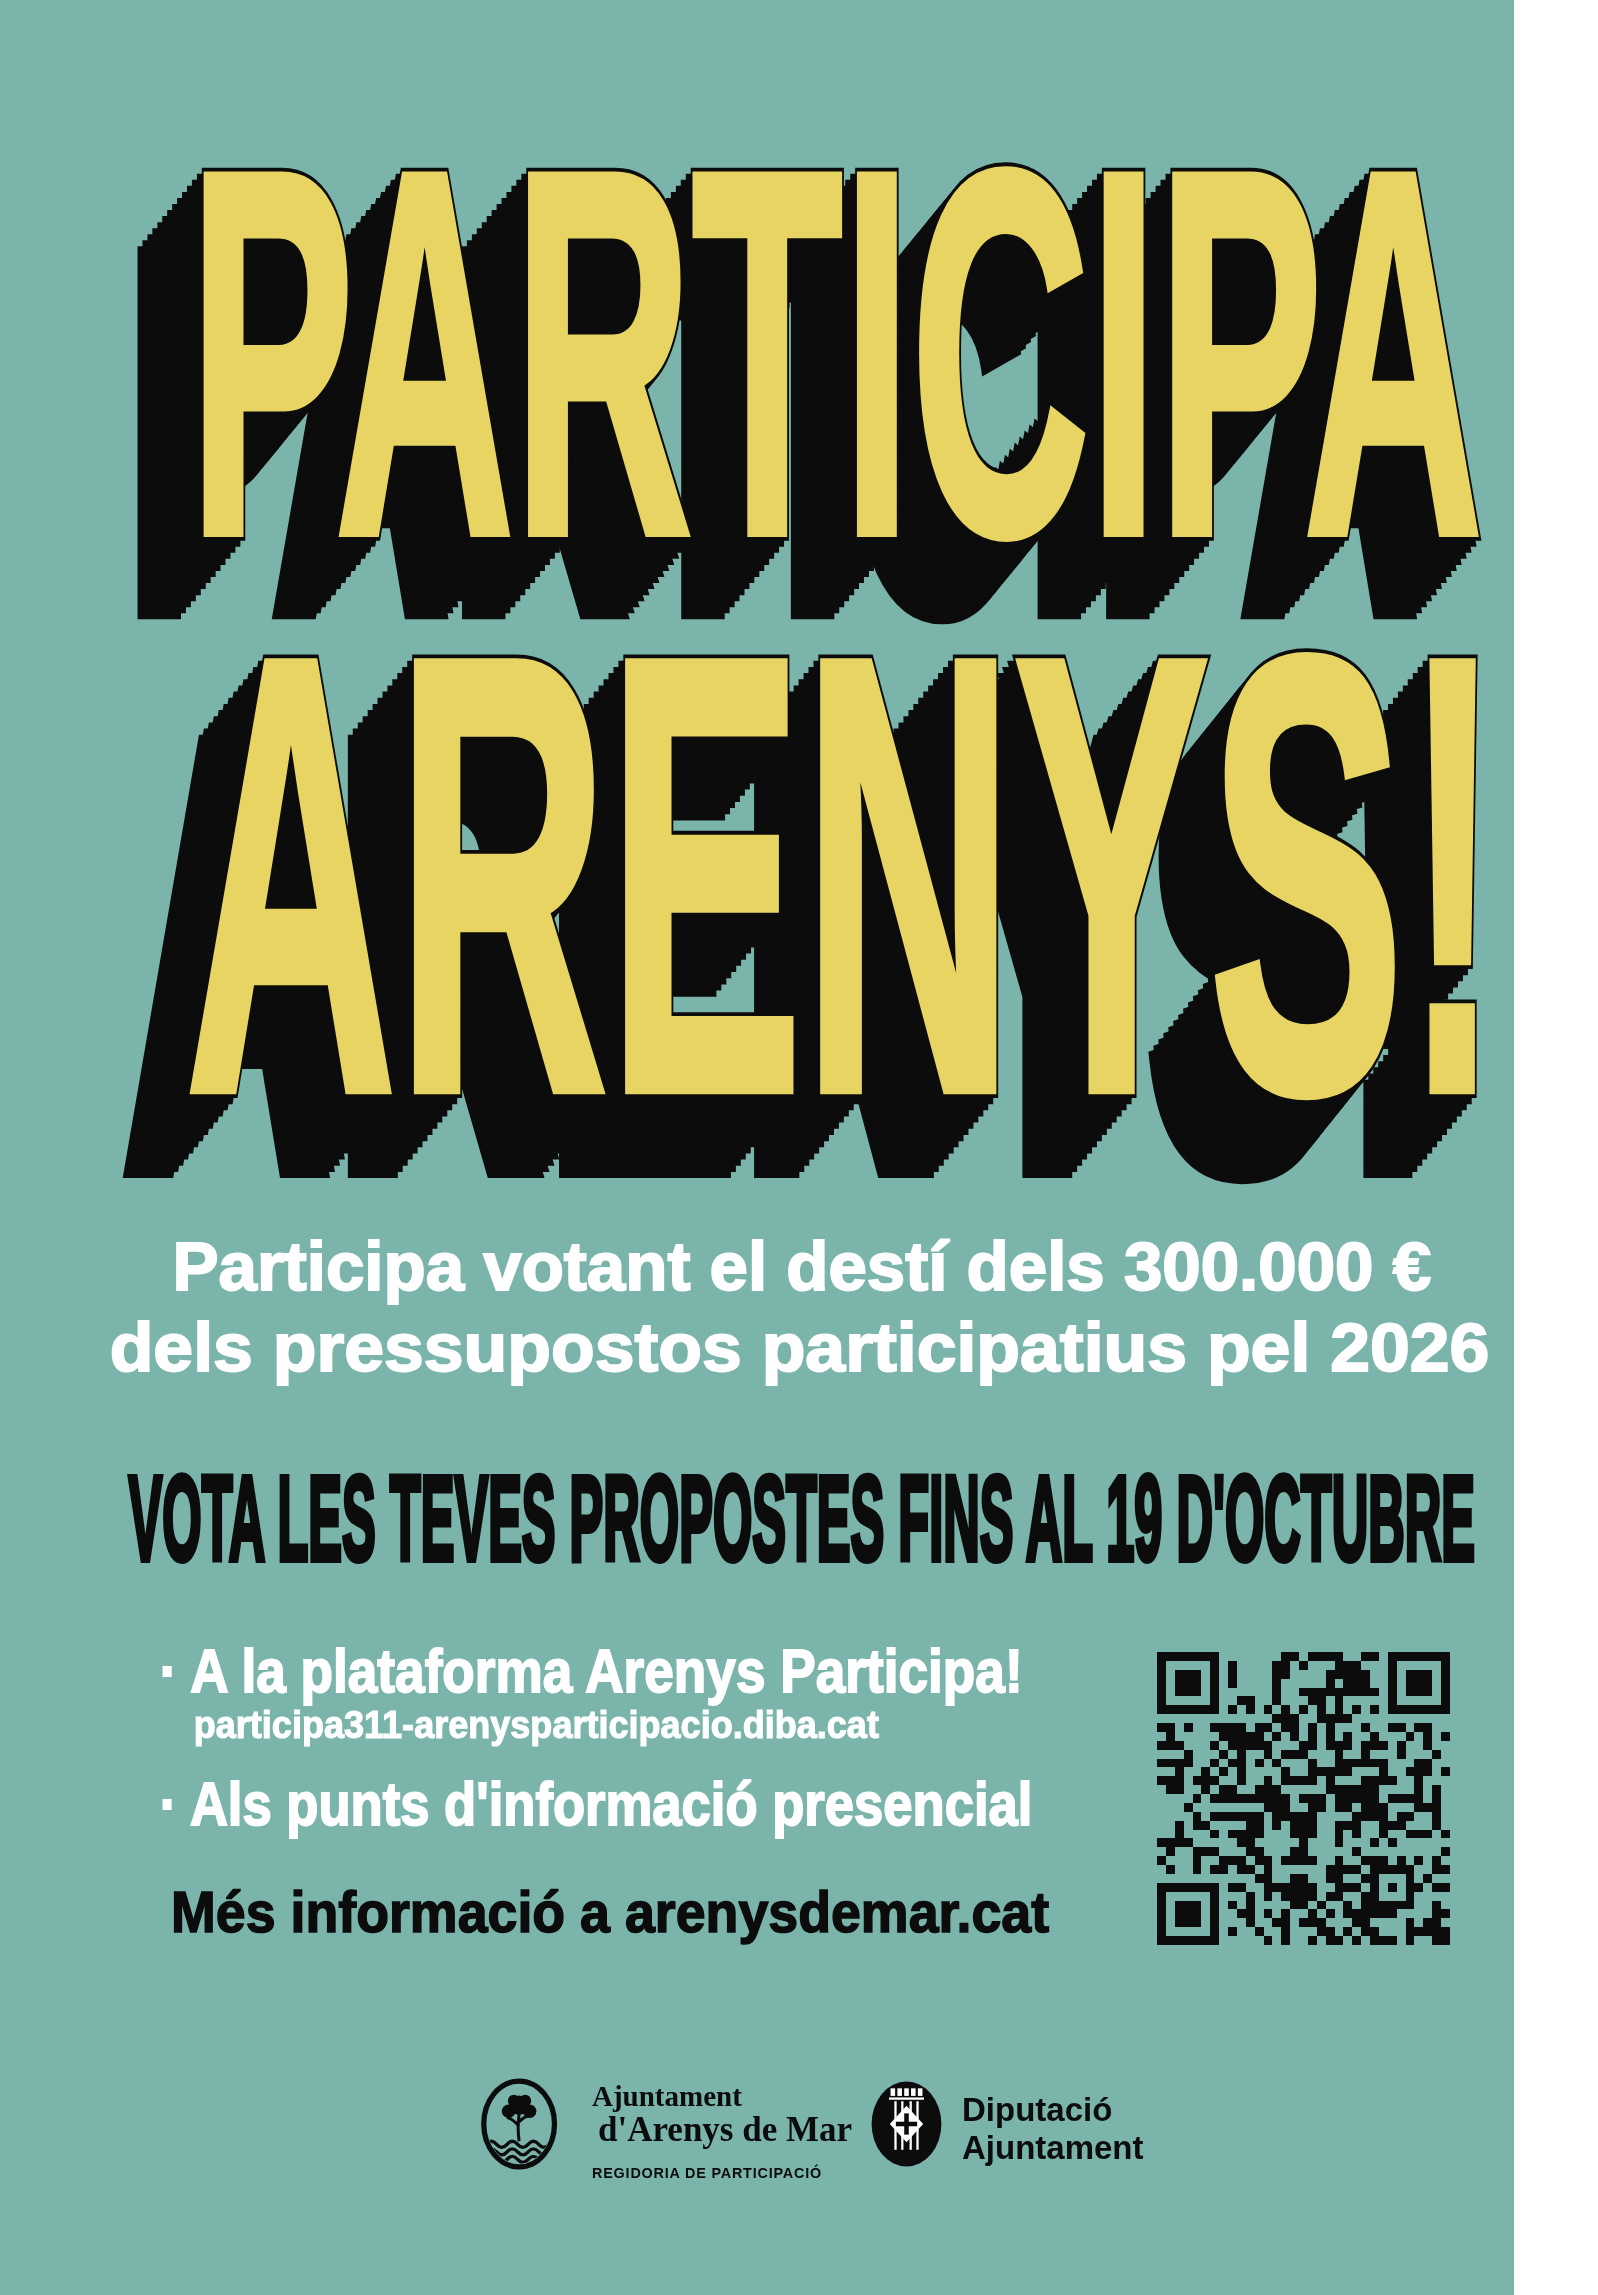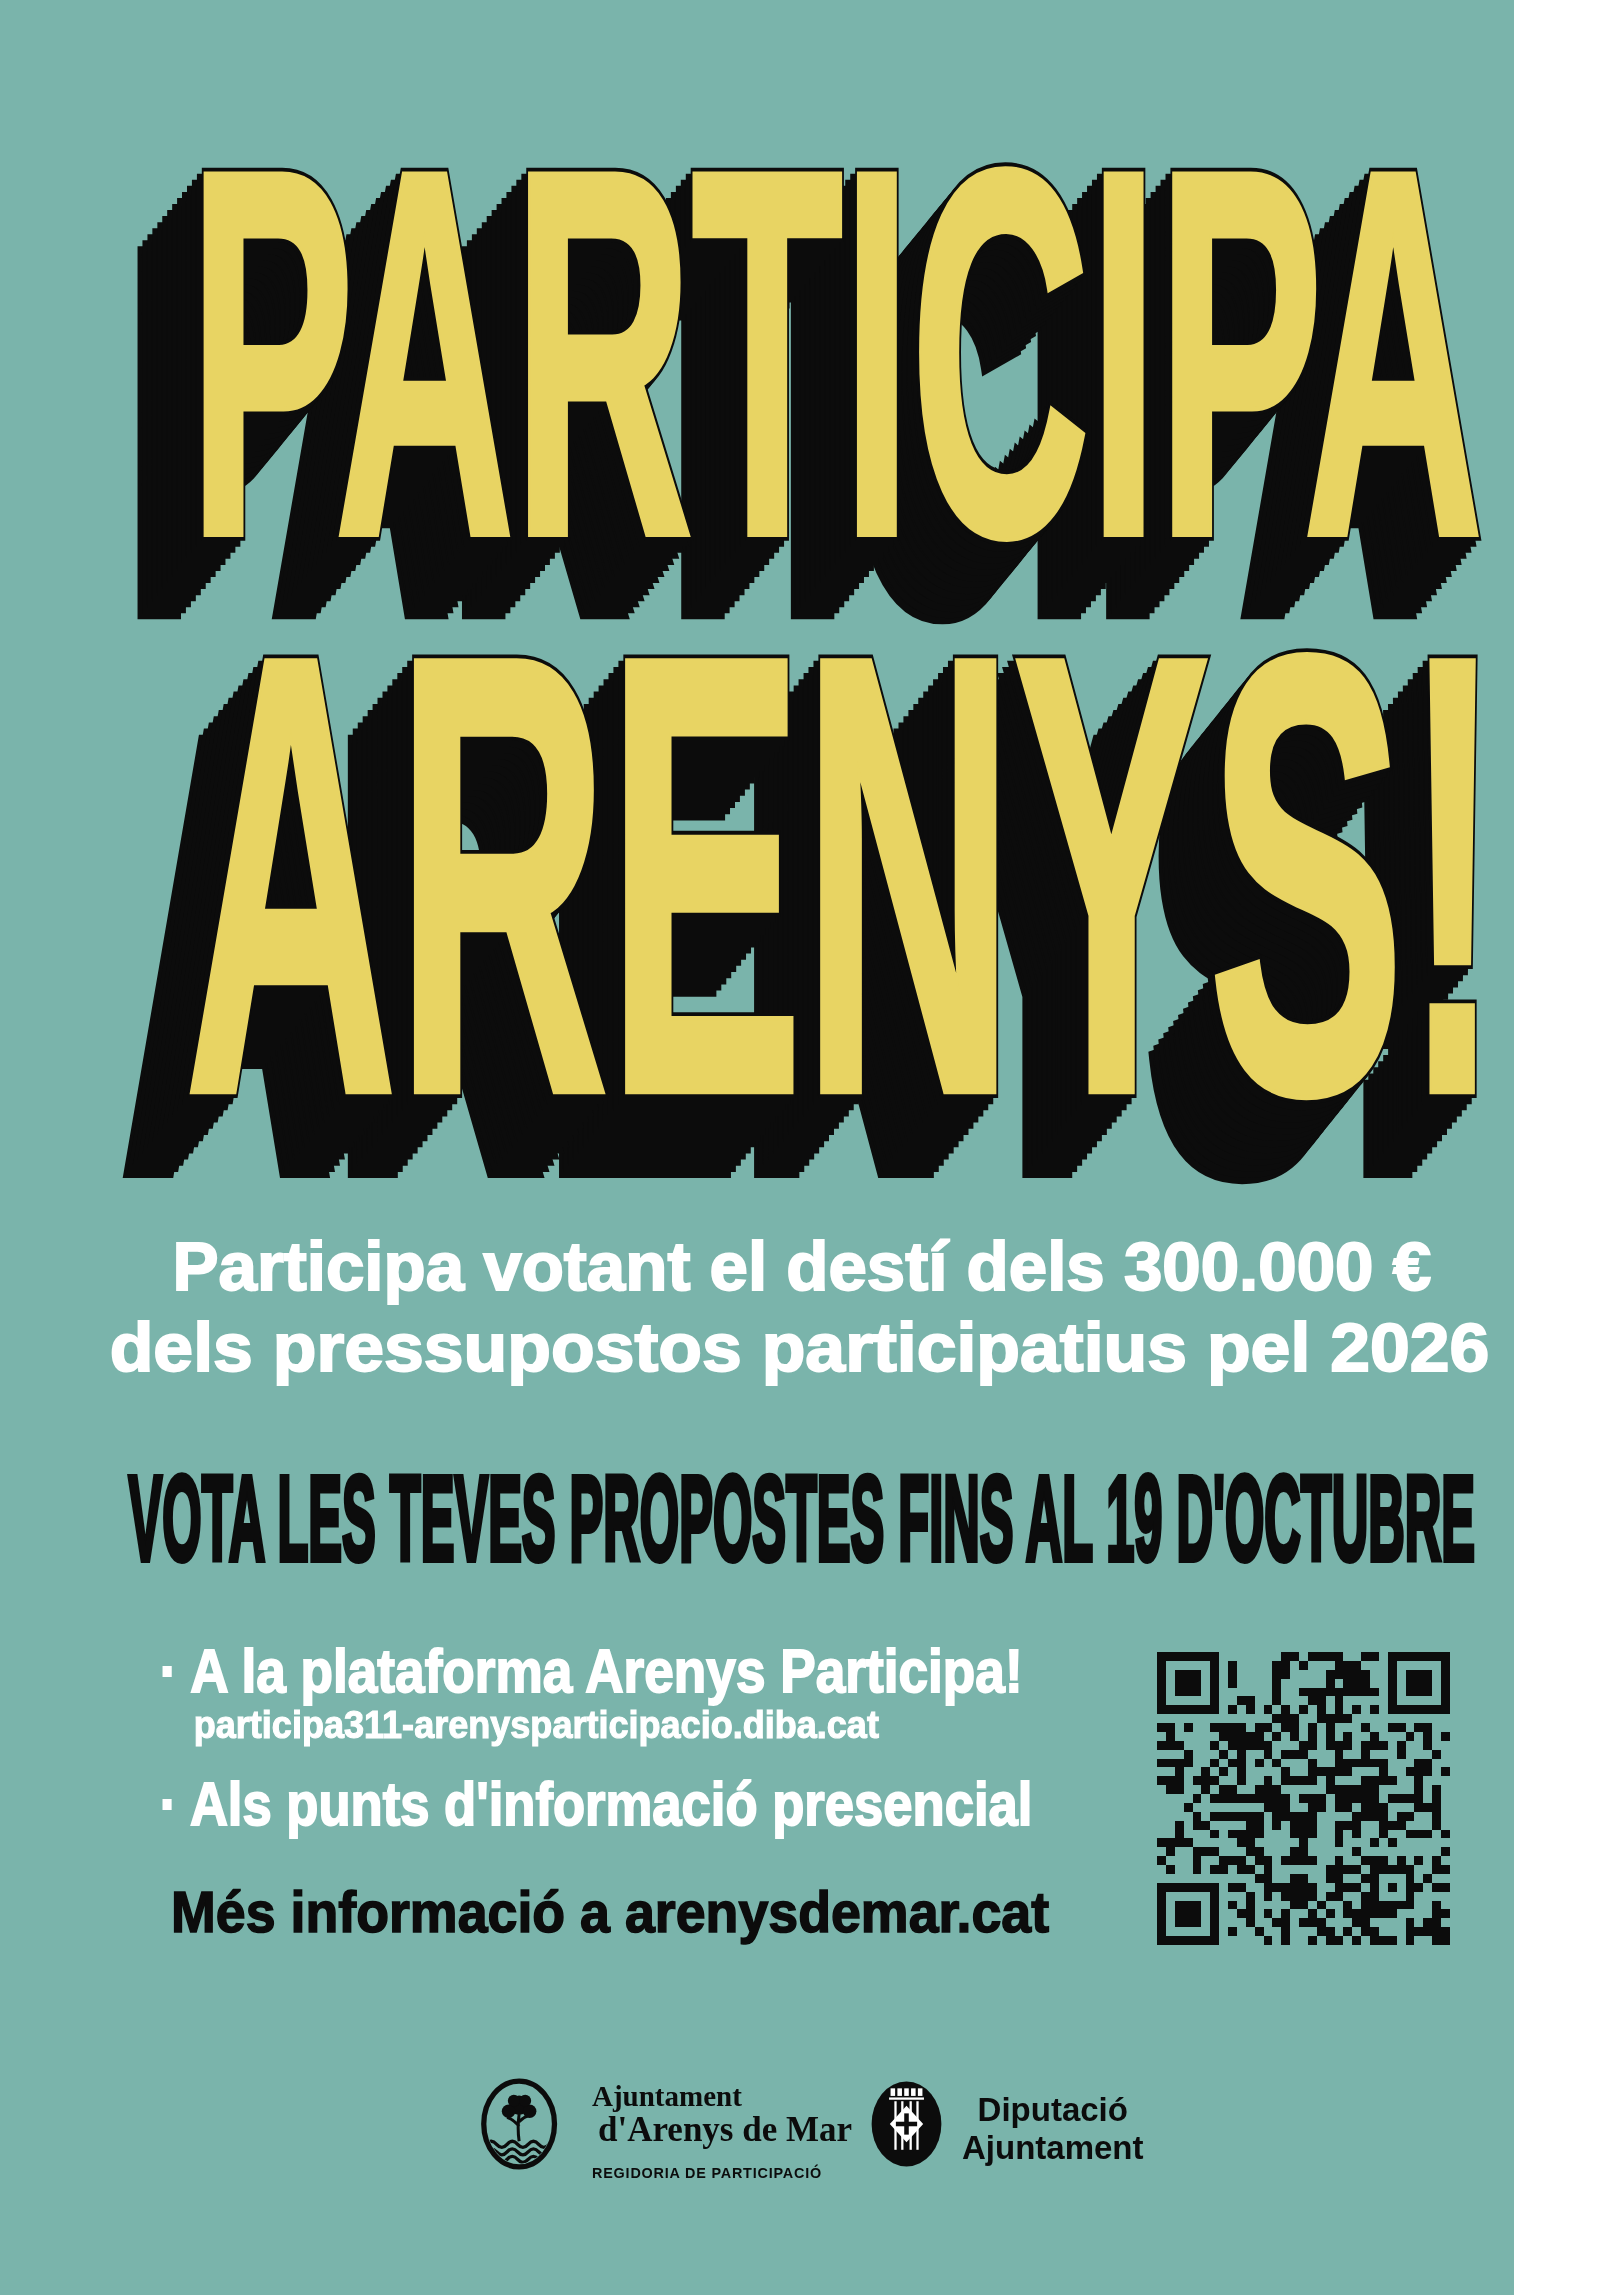--- a/index.html
+++ b/index.html
@@ -663,21 +663,21 @@
       <rect x="52" y="28" width="3" height="64"></rect>
       <rect x="61" y="28" width="3" height="64"></rect>
       <path d="M48 34 L70 58 L48 82 L26 58 Z"></path>
     </g>
     <g class="seal-fill">
       <rect x="45" y="44" width="6" height="28"></rect>
       <rect x="34" y="55" width="28" height="6"></rect>
     </g>
   </svg>
 
-  <div class="layer dipu-text" style="left:962px;top:2091px;text-align:center;">
+  <div class="layer dipu-text" style="left:962px;top:2091px;">
     <div>Diputació</div>
     <div>Ajuntament</div>
   </div>
 
   <div class="layer credit" style="left:1549px;top:2274px;">Es Carabar©</div>
 
 </div>
 
 
 </body></html>

